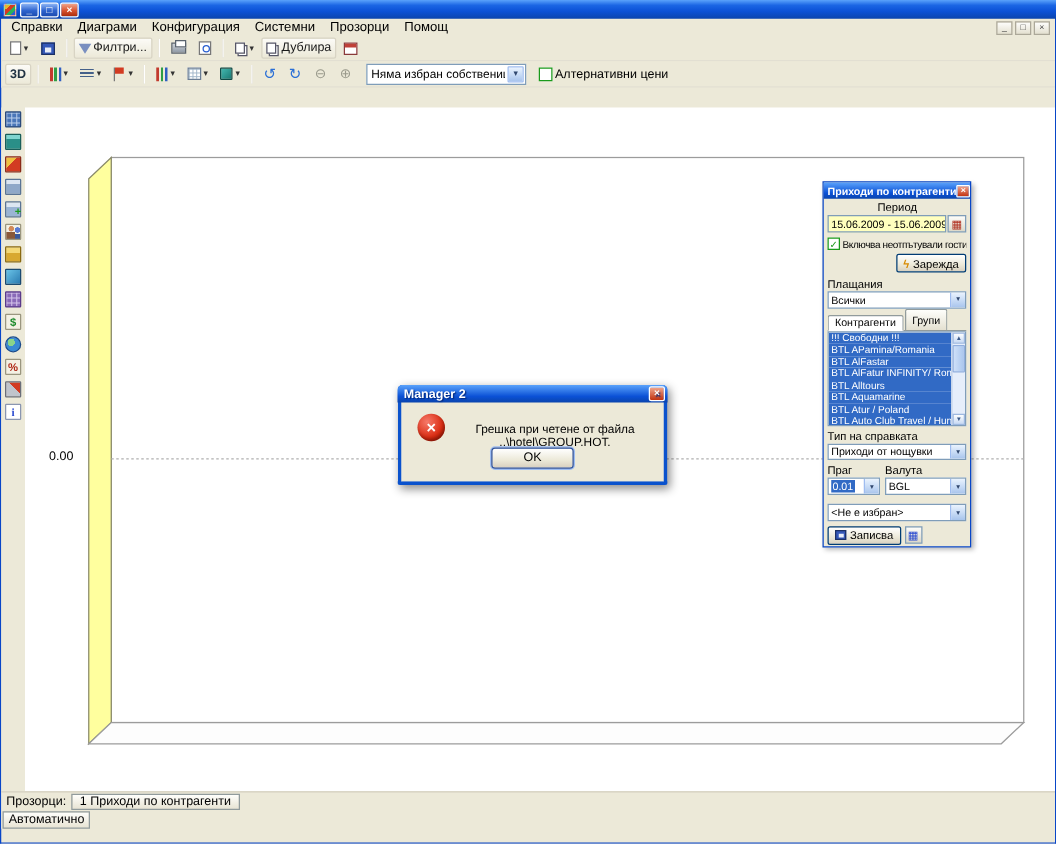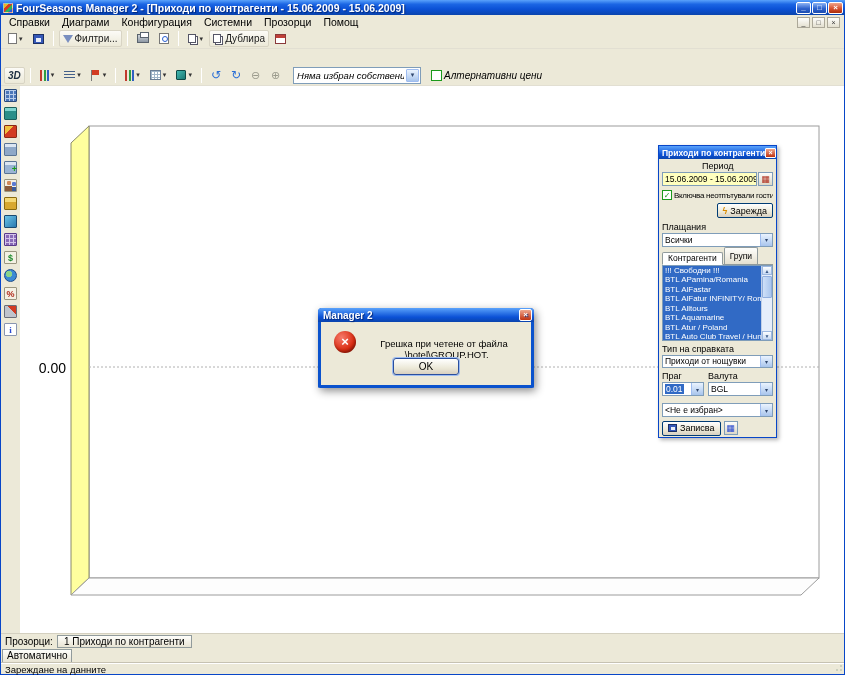--- a/index.html
+++ b/index.html
@@ -21,22 +21,22 @@
 
   
   .menubar { position:absolute; left:0; top:15px; width:100%; height:14px; display:flex; align-items:center; background:#ece9d8; font-size:10.5px; padding-left:2px; }
   .menu-item { padding:1px 6px; cursor:default; }
   .mdi-controls { margin-left:auto; display:flex; gap:2px; padding-right:4px; }
   .mdi-btn { width:13px; height:11px; border:1px solid #aca899; background:linear-gradient(#fdfdfb,#e4e0d0); font-size:7px; line-height:9px; text-align:center; color:#3a3a3a; }
 
   
   .toolbar { position:absolute; left:0; width:100%; background:#ece9d8; display:flex; align-items:center; gap:2px; padding:1px 3px; border-bottom:1px solid #e2dfd2; }
   .t1 { top:29px; height:20px; }
-  .t2 { top:65px; height:21px;font-style:italic; }
-  .tbtn { height:17px; min-width:18px; display:inline-flex; align-items:center; justify-content:space-between; gap:2px; padding:0 3px; font-size:10px; color:#1a1a1a; border:1px solid #d8d4c4; border-radius:2px; background:linear-gradient(#fcfbf7,#ece9d8); }
+  .t2 { top:49px; height:21px; }
+  .tbtn { height:17px; min-width:18px; display:inline-flex; align-items:center; justify-content:flex-end; gap:2px; padding:0 3px; font-size:10px; color:#1a1a1a; border:1px solid #d8d4c4; border-radius:2px; background:linear-gradient(#fcfbf7,#ece9d8); }
   .tbtn.flat { border-color:transparent; background:none; }
   .tbtn.disabled { color:#9a9a8c; }
   .tsep { width:1px; height:15px; background:#c6c2b2; border-right:1px solid #fff; margin:0 3px; flex:none; }
   .dd { font-size:7px; color:#333; }
   .b3d { font-weight:bold; font-size:10px; color:#234; }
 
   
   .ic { display:inline-block; position:relative; flex:none; }
   .i-page { width:9px; height:11px; background:#fff; border:1px solid #777; }
   .i-disk { width:11px; height:10px; background:#3558b8; border:1px solid #1c3064; }
@@ -92,21 +92,21 @@
   .s8 { background:linear-gradient(135deg,#6ac4e8,#2a7ab0); border:1px solid #1a4a70; }
   .s9 { background:linear-gradient(#d4c4ea 1px,transparent 1px) 0 0/4px 4px,linear-gradient(90deg,#d4c4ea 1px,transparent 1px) 0 0/4px 4px,#8a6ab8; border:1px solid #5a3a8a; }
   .s10 { color:#1b8a2b; background:#f4f1e4; border:1px solid #9a967f; }
   .s11 { border-radius:50%; background:radial-gradient(circle at 4px 4px,#8ad48a 0 3px,#3a8ad4 3px); border:1px solid #1a4a8a; }
   .s12 { color:#b02a1a; background:#f4f1e4; border:1px solid #9a967f; }
   .s13 { background:linear-gradient(45deg,#c0c4cc 0 60%,#d23b22 60%); border:1px solid #6a6e78; }
   .s14 { color:#2a4ad0; background:#fff; border:1px solid #8a96b0; font-family:"Liberation Serif",serif; }
 
   .chart-area { position:absolute; left:19px; top:0; right:0; bottom:0; background:#fff; }
   .chart-area svg { position:absolute; left:0; top:0; }
-  .zero-label { position:absolute; left:12px; top:274px; width:34px; text-align:right; font-size:14px; color:#000; }
+  .zero-label { position:absolute; left:12px; top:274px; width:34px; text-align:center; font-size:10px; color:#000; }
 
   
   .panel { position:absolute; left:657px; top:145px; width:119px; height:293px; background:#ece9d8; border:1px solid #0846c8; box-shadow:2px 2px 4px rgba(0,0,0,.3); z-index:10; }
   .panel-title { height:13px; background:linear-gradient(180deg,#5aa2fb,#0b51d6 65%,#0a44ad); color:#fff; font-weight:bold; font-size:8.5px; display:flex; align-items:center; padding:0 2px 0 3px; white-space:nowrap; overflow:hidden; }
   .panel-close { margin-left:auto; width:11px; height:10px; flex:none; background:linear-gradient(#f0a68c,#c23210); border:1px solid #fff; border-radius:1px; color:#fff; font-size:7px; line-height:8px; text-align:center; font-weight:bold; }
   .panel-body { padding:2px 3px; display:flex; flex-direction:column; overflow:hidden; height:279px; }
   .plabel { font-size:9px; margin-top:2px; }
   .prow { display:flex; align-items:center; }
   .pfield { height:14px; border:1px solid #7f9db9; background:#ffffbe; display:flex; align-items:center; font-size:8.5px; padding:0 2px; flex:1; white-space:nowrap; overflow:hidden; }
   .calbtn { width:15px; height:14px; margin-left:1px; border:1px solid #7f9db9; background:linear-gradient(#fdfdfb,#dcd8c8); display:flex; align-items:center; justify-content:center; font-size:9px; color:#b03020; flex:none; }
@@ -148,21 +148,20 @@
   .grip { position:absolute; right:1px; bottom:1px; width:9px; height:9px;
     background:radial-gradient(circle at 7px 2px,#9a96 0 1px,transparent 1.4px),radial-gradient(circle at 7px 6px,#9a96 0 1px,transparent 1.4px),radial-gradient(circle at 3px 6px,#9a96 0 1px,transparent 1.4px); }
 </style>
 </head>
 <body>
 
 <div id="app">
 
   <div class="titlebar">
     <span class="app-icon"></span>
-    <span class="title-text">FourSeasons Manager 2 - [Приходи по контрагенти - 15.06.2009 - 15.06.2009]</span>
     <span class="winbtns">
       <span class="wbtn">_</span>
       <span class="wbtn">□</span>
       <span class="wbtn close">×</span>
     </span>
   </div>
 
   <div class="menubar">
     <span class="menu-item">Справки</span>
     <span class="menu-item">Диаграми</span>
@@ -389,18 +388,14 @@
     </div>
   </div>
 
   <div class="winbar">
     <span>Прозорци:</span>
     <span class="wtab">1 Приходи по контрагенти</span>
   </div>
   <div class="autobar">
     <span class="autobtn">Автоматично</span>
   </div>
-  <div class="statusbar">
-    <span>Зареждане на данните</span>
-    <span class="grip"></span>
-  </div>
 
 </div>
 
 </body></html>

